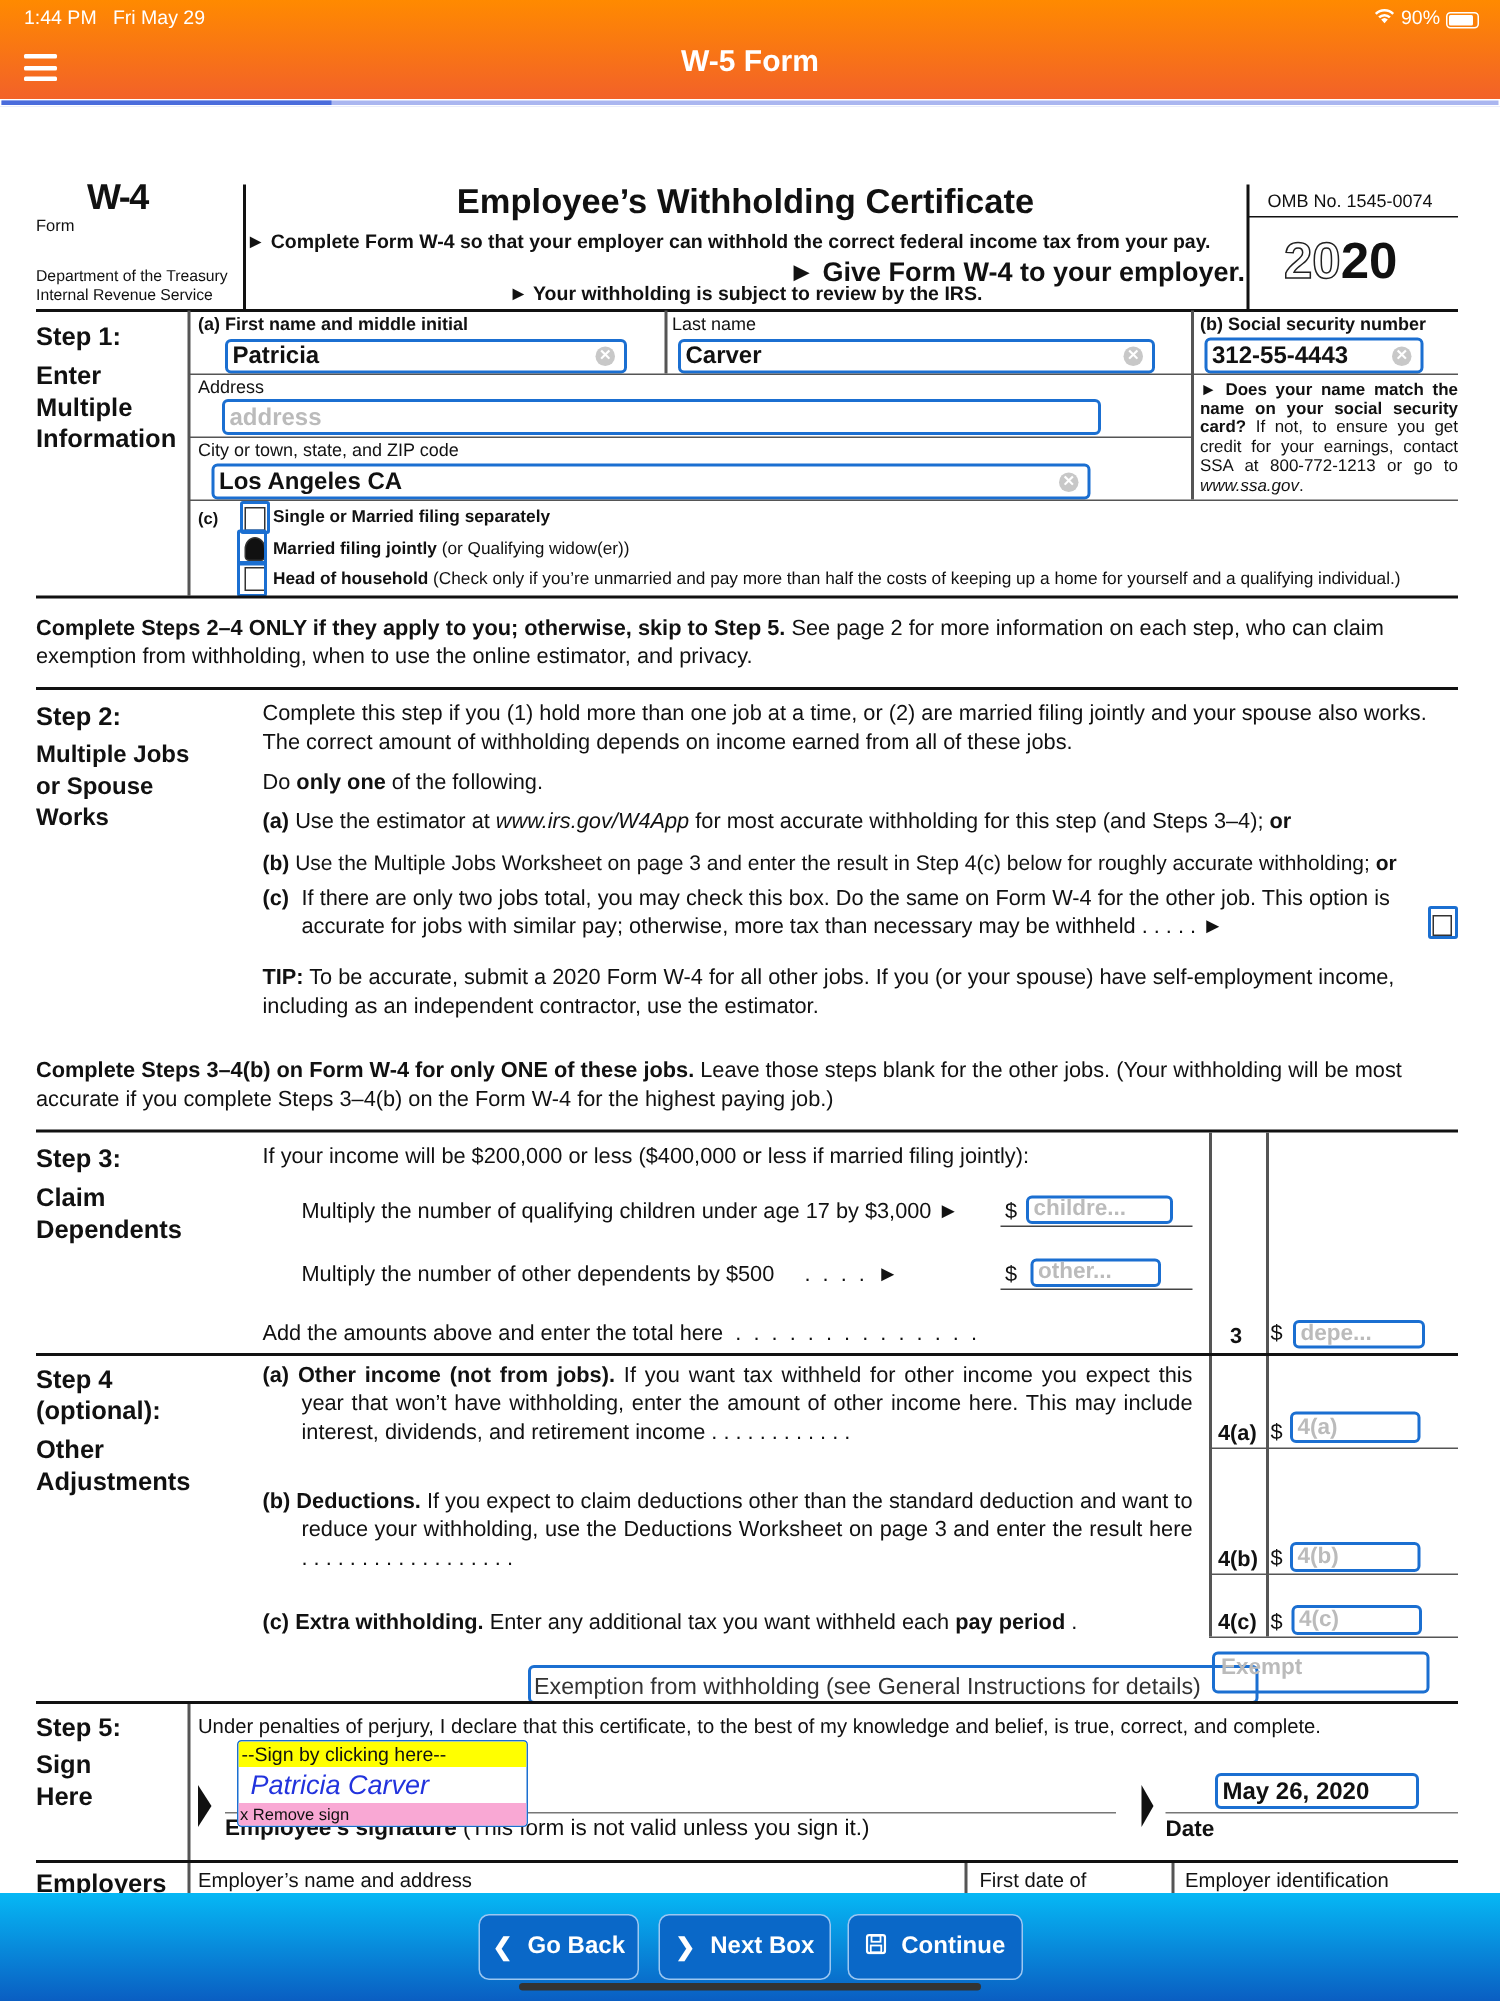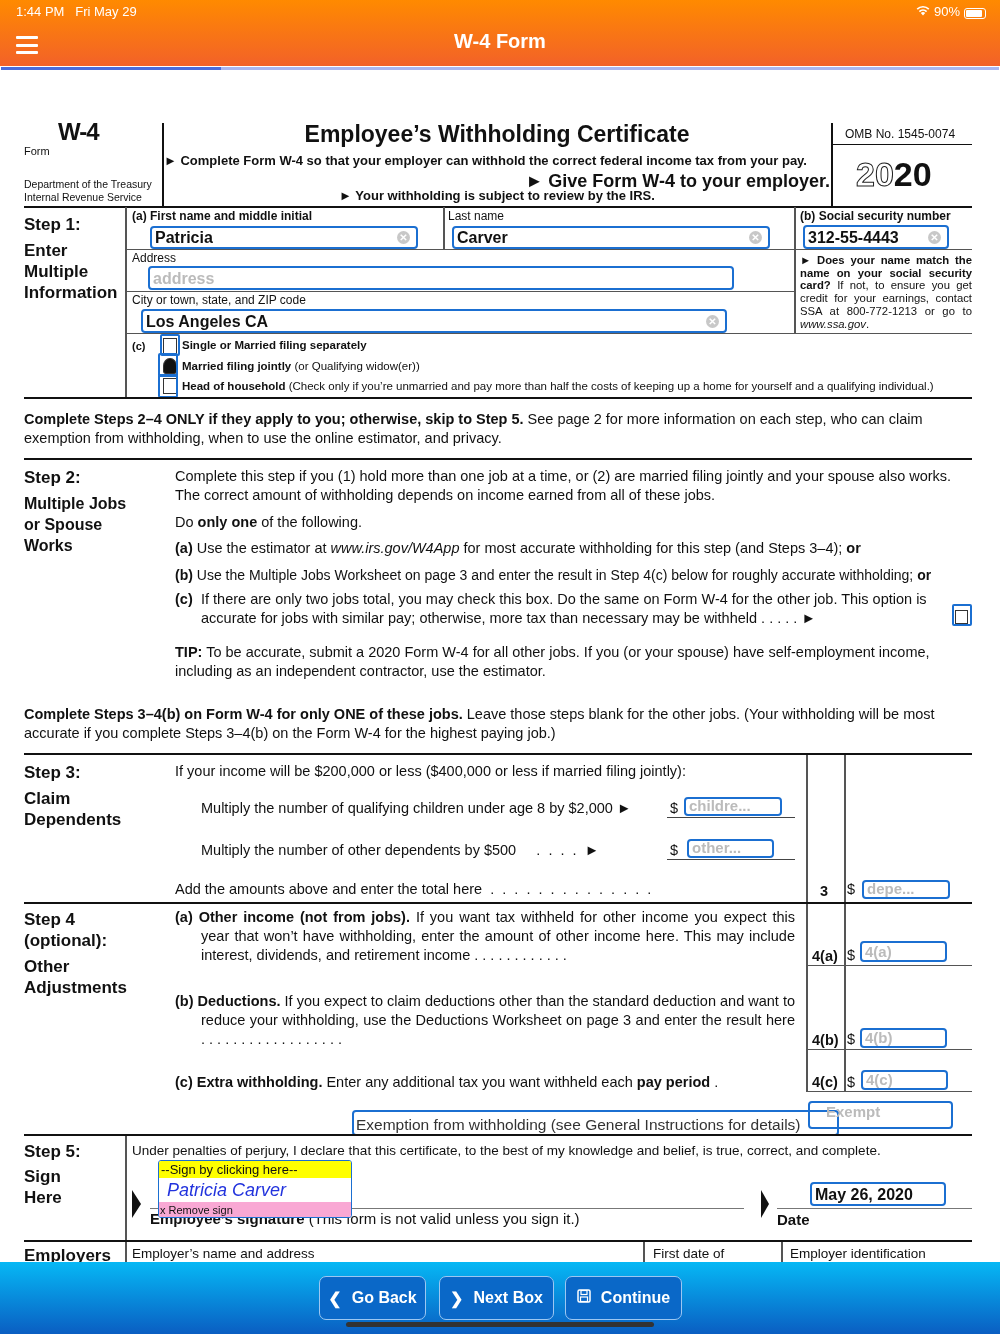--- a/index.html
+++ b/index.html
@@ -45,21 +45,21 @@
   <span>90%</span>
   <span class="battery">
       <i></i>
     </span>
 </div>
 <div id="hamburger" class="abs">
     <span></span>
     <span></span>
     <span></span>
   </div>
-<div id="app-title" class="abs">W-4 Form</div>
+<div id="app-title" class="abs">W-5 Form</div>
 <div id="progress" class="abs">
     <div id="progress-fill" style="width: 22%;"></div>
   </div>
 
 <div class="form">
   <div class="lbl" style="left:24px;top:145px;font-size:11px">Form</div>
   <div class="abs b" style="left:58px;top:118px;font-size:24px;font-weight:700;letter-spacing:-1px">W-4</div>
   <div class="lbl" style="left:24px;top:178px;font-size:10.5px">Department of the Treasury</div>
   <div class="lbl" style="left:24px;top:191px;font-size:10.5px">Internal Revenue Service</div>
   <div class="vline" style="left:162px;top:123px;height:84px;background:#111;width:2px"></div>
@@ -142,21 +142,21 @@
 
   <div class="txt" style="left:24px;top:705px;width:948px"><b>Complete Steps 3–4(b) on Form W-4 for only ONE of these jobs.</b><span> Leave those steps blank for the other jobs. (Your withholding will be most accurate if you complete Steps 3–4(b) on the Form W-4 for the highest paying job.)</span></div>
   <div class="hline" style="left:24px;top:753px;width:948px;height:2px"></div>
 
   <div class="step" style="left:24px;top:762px">Step 3:</div>
   <div class="step" style="left:24px;top:788px">Claim</div>
   <div class="step" style="left:24px;top:809px">Dependents</div>
   <div class="txt" style="left:175px;top:762px">If your income will be $200,000 or less ($400,000 or less if married filing jointly):</div>
   <div class="vline" style="left:806px;top:755px;height:336px"></div>
   <div class="vline" style="left:844px;top:755px;height:336px"></div>
-  <div class="txt" style="left:201px;top:799px;white-space:nowrap">Multiply the number of qualifying children under age 8 by $2,000 ►</div>
+  <div class="txt" style="left:201px;top:799px;white-space:nowrap">Multiply the number of qualifying children under age 17 by $3,000 ►</div>
   <div class="txt" style="left:670px;top:799px">$</div>
   <div class="hline" style="left:667px;top:817px;width:128px;height:1px;background:#444"></div>
   <div class="field ph" style="left:684px;top:797px;width:98px;height:19px;font-size:15px">
       <span>childre...</span>
     </div>
   <div class="txt" style="left:201px;top:841px;white-space:pre">Multiply the number of other dependents by $500     .  .  .  .  ►</div>
   <div class="txt" style="left:670px;top:841px">$</div>
   <div class="hline" style="left:667px;top:859px;width:128px;height:1px;background:#444"></div>
   <div class="field ph" style="left:687px;top:839px;width:87px;height:19px;font-size:15px">
       <span>other...</span>
@@ -193,21 +193,21 @@
   <div class="txt b" style="left:812px;top:1073px">4(c)</div>
   <div class="txt" style="left:847px;top:1073px">$</div>
   <div class="field ph" style="left:861px;top:1070px;width:87px;height:20px;font-size:15px">
       <span>4(c)</span>
     </div>
   <div class="hline" style="left:806px;top:1091px;width:166px;height:1px;background:#555"></div>
 
   <div class="field" style="left:352px;top:1110px;width:487px;height:26px;font-weight:normal;font-size:15.5px;color:#333;padding-left:2px">
       <span>Exemption from withholding (see General Instructions for details)</span>
     </div>
-  <div class="field ph" style="left:808px;top:1101px;width:145px;height:28px;align-items:flex-start;font-size:15px;padding-left:16px">
+  <div class="field ph" style="left:808px;top:1101px;width:145px;height:28px;align-items:flex-start;font-size:15px;padding-left:4px">
       <span>Exempt</span>
     </div>
   <div class="hline" style="left:24px;top:1134px;width:948px;height:2px"></div>
 
   <div class="step" style="left:24px;top:1141px">Step 5:</div>
   <div class="step" style="left:24px;top:1166px">Sign</div>
   <div class="step" style="left:24px;top:1187px">Here</div>
   <div class="vline" style="left:125px;top:1136px;height:106px"></div>
   <div class="txt" style="left:132px;top:1141px;font-size:13.5px">Under penalties of perjury, I declare that this certificate, to the best of my knowledge and belief, is true, correct, and complete.</div>
   <div class="abs" style="left:132px;top:1190px;width:0;height:0;border-top:14px solid transparent;border-bottom:14px solid transparent;border-left:9px solid #111"></div>

